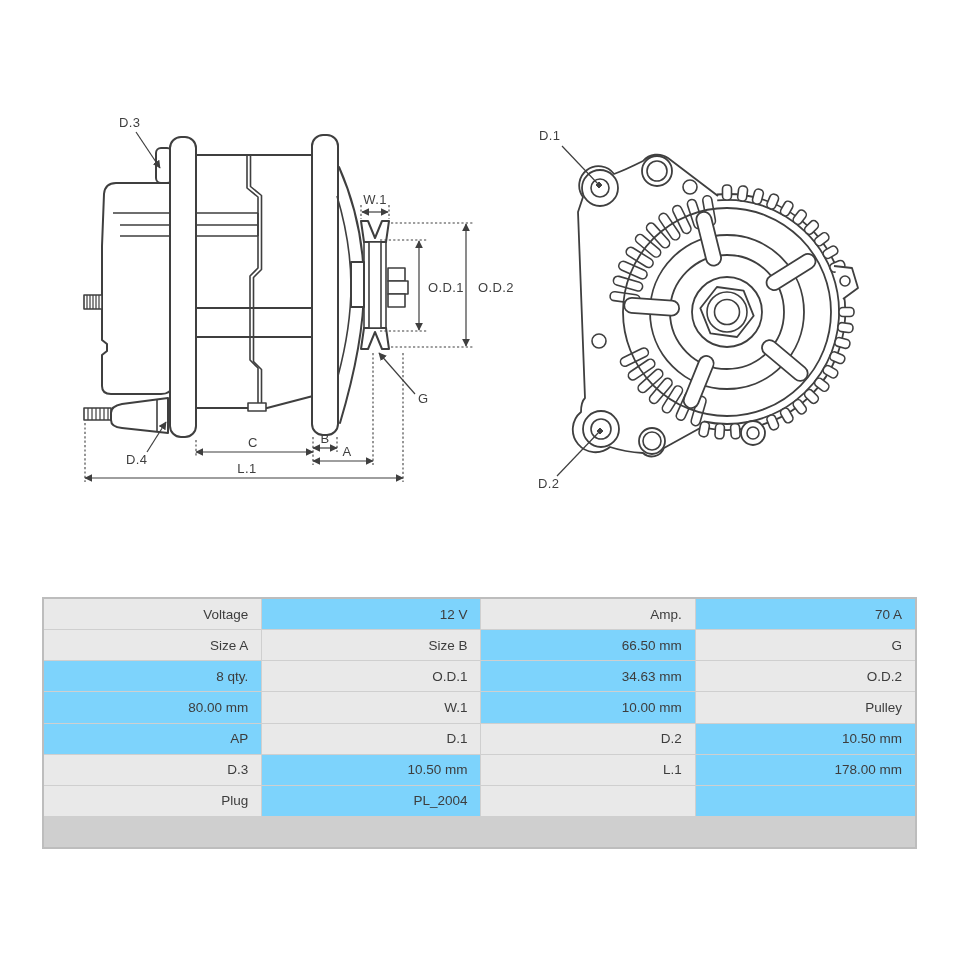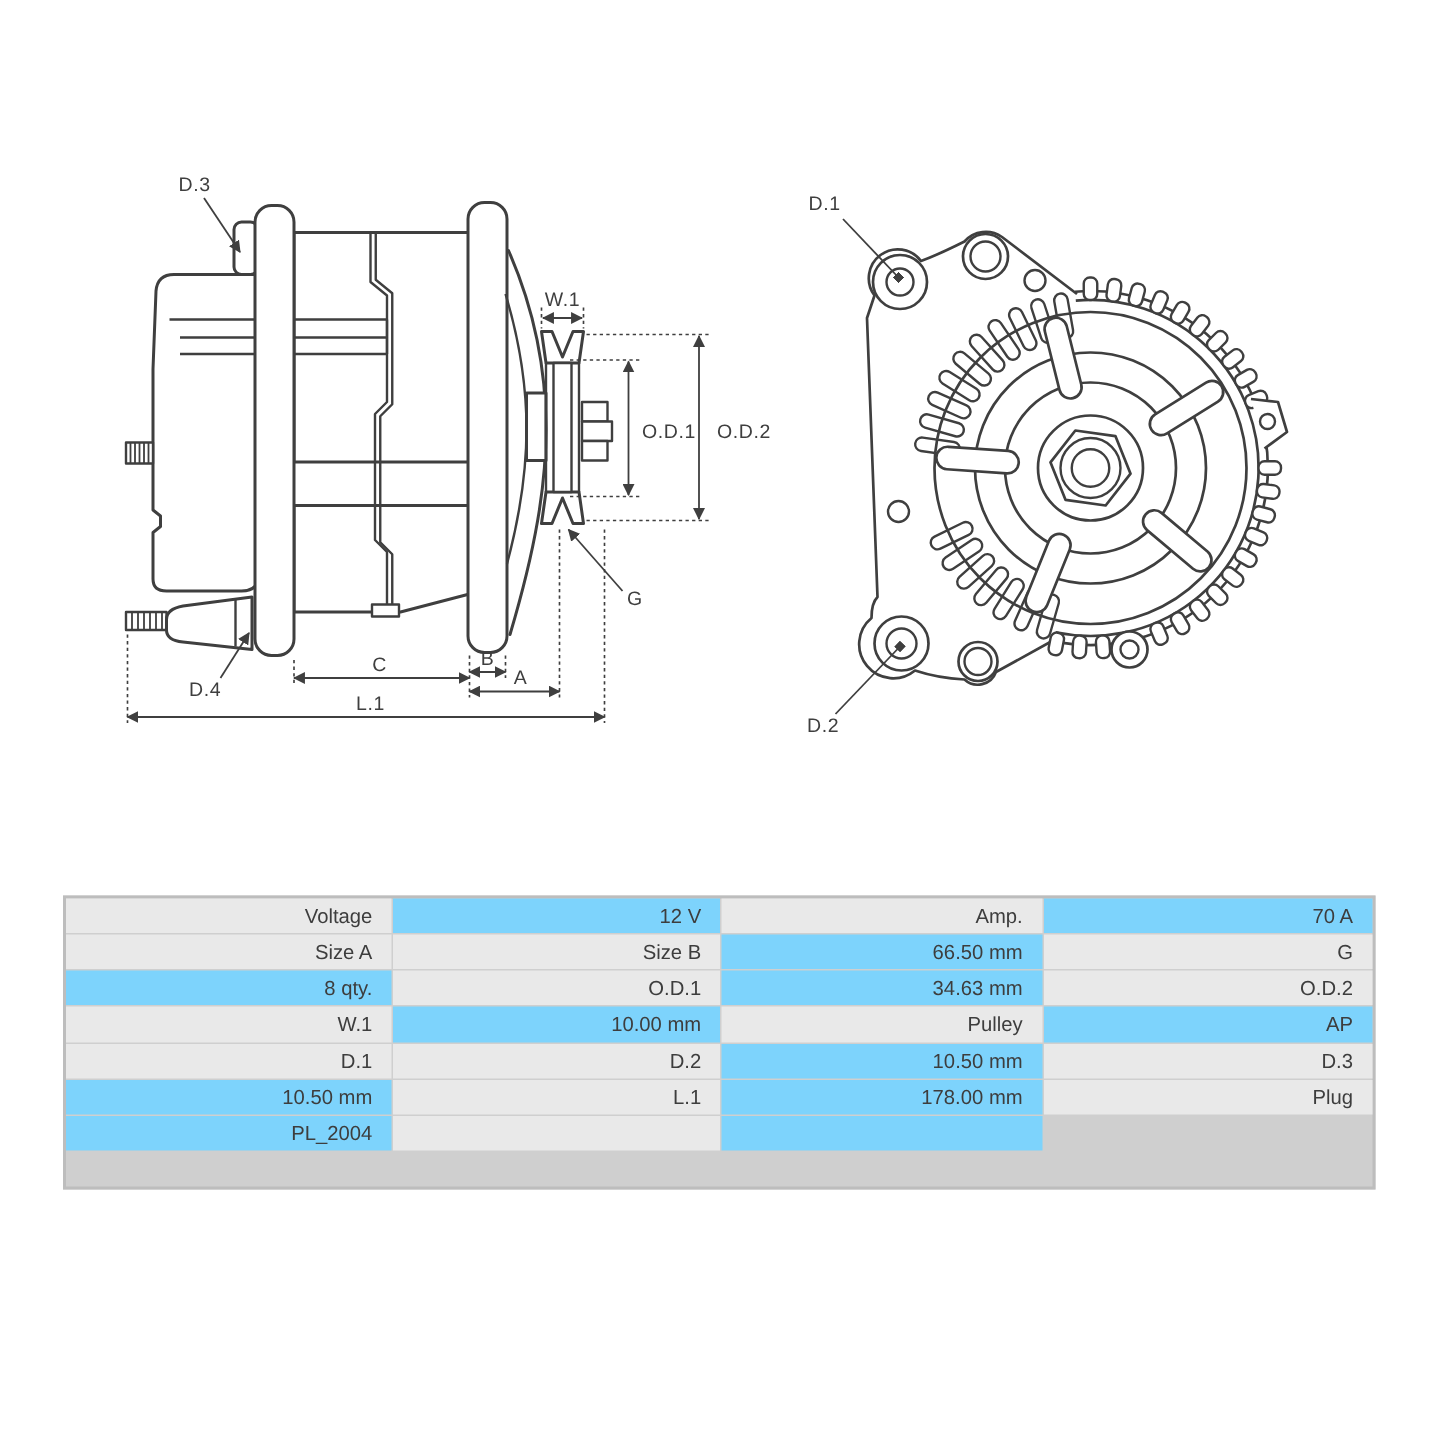--- a/index.html
+++ b/index.html
@@ -9,21 +9,21 @@
   .outl{fill:#ffffff;stroke:#3f3f3f;stroke-width:2;stroke-linejoin:round;stroke-linecap:round;}
   .ln{fill:none;stroke:#3f3f3f;stroke-width:2;stroke-linejoin:round;stroke-linecap:round;}
   .thin{fill:none;stroke:#3f3f3f;stroke-width:1.6;stroke-linejoin:round;}
   .thinw{fill:#ffffff;stroke:#3f3f3f;stroke-width:1.6;stroke-linejoin:round;}
   .dim{fill:none;stroke:#3f3f3f;stroke-width:1.2;}
   .dot{fill:none;stroke:#3f3f3f;stroke-width:1.1;stroke-dasharray:2.2 2.2;}
   .fo{fill:#ffffff;stroke:#3f3f3f;stroke-width:1.8;stroke-linejoin:round;}
   .fn{fill:none;stroke:#3f3f3f;stroke-width:1.8;stroke-linejoin:round;}
   .fnw{fill:#ffffff;stroke:#3f3f3f;stroke-width:1.6;}
   
-  #spec{position:absolute;left:42px;top:597px;width:875px;height:196px;
+  #spec{position:absolute;left:42px;top:597px;width:875px;height:252px;
         display:grid;grid-template-columns:219fr 220fr 215fr 221fr;grid-template-rows:repeat(8,1fr);
         gap:1px;background:#cfcfcf;border:2px solid #bdbdbd;box-sizing:border-box;}
   .lc,.vc{display:flex;align-items:center;justify-content:flex-end;
           padding-right:13px;font-size:13.5px;color:#3d3d3d;}
   .lc{background:#e9e9e9;}
   .vc{background:#7dd3fc;}
 </style>
 </head>
 <body>
 
@@ -227,20 +227,21 @@
     <div class="lc">Size A</div>
     <div class="lc">Size B</div>
 
     <div class="vc">66.50 mm</div>
     <div class="lc">G</div>
     <div class="vc">8 qty.</div>
 
     <div class="lc">O.D.1</div>
     <div class="vc">34.63 mm</div>
     <div class="lc">O.D.2</div>
+    <div class="vc">80.00 mm</div>
 
     <div class="lc">W.1</div>
     <div class="vc">10.00 mm</div>
     <div class="lc">Pulley</div>
     <div class="vc">AP</div>
 
     <div class="lc">D.1</div>
     <div class="lc">D.2</div>
     <div class="vc">10.50 mm</div>
 

